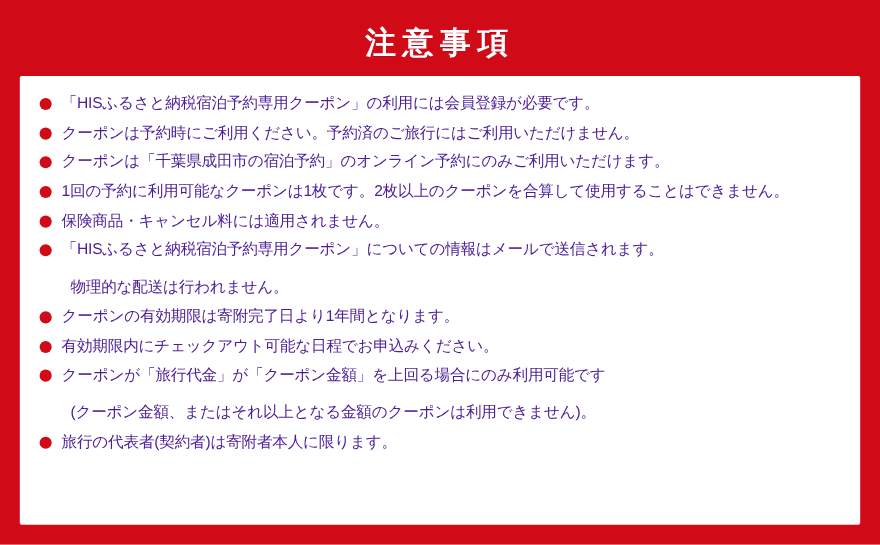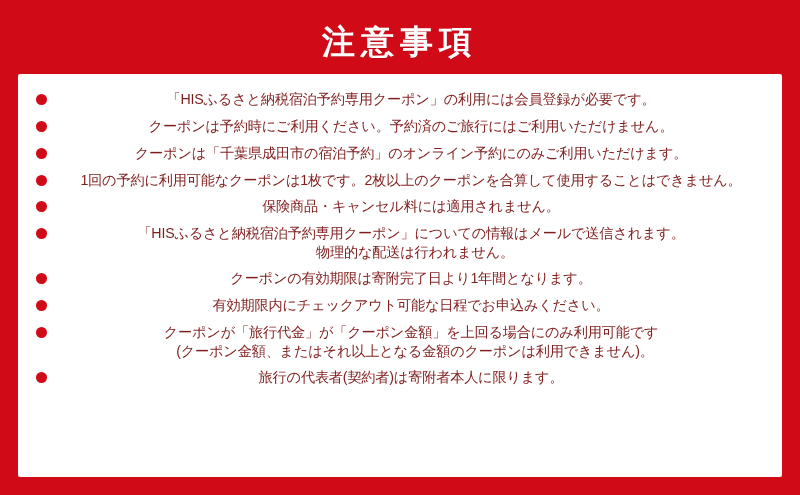--- a/index.html
+++ b/index.html
@@ -19,21 +19,21 @@
     height: 495px;
     background: #d10a18;
     box-sizing: border-box;
     padding: 16px 18px 18px 18px;
     display: flex;
     flex-direction: column;
   }
   .title {
     color: #ffffff;
     text-align: center;
-    font-size: 33px;
+    font-size: 28px;
     font-weight: bold;
     letter-spacing: 6px;
     line-height: 1.1;
     margin: 8px 0 14px 0;
     text-shadow: 0 1px 0 rgba(0,0,0,0.08);
   }
   .panel {
     flex: 1;
     background: #ffffff;
     border-radius: 2px;
@@ -43,43 +43,42 @@
   }
   ul.notes {
     list-style: none;
     margin: 0;
     padding: 0;
   }
   ul.notes > li {
     position: relative;
     padding-left: 20px;
     margin-bottom: 8px;
-    color: #7f1d1d;
+    color: #4c1d95;
     font-size: 14.2px;
     line-height: 1.32;
     letter-spacing: -0.2px;
-    text-align: center;
   }
   ul.notes > li .bullet {
     position: absolute;
     left: 0;
     top: 4px;
     width: 11px;
     height: 11px;
     border-radius: 50%;
     background: #d10a18;
     display: block;
   }
   .line-main {
     display: block;
   }
   .line-sub {
     display: block;
     padding-left: 8px;
-    margin-top: 0;
+    margin-top: 15px;
   }
 </style>
 </head>
 <body>
 
 <div class="page">
   <div class="title">注意事項</div>
   <div class="panel">
     <ul class="notes">
       <li>

